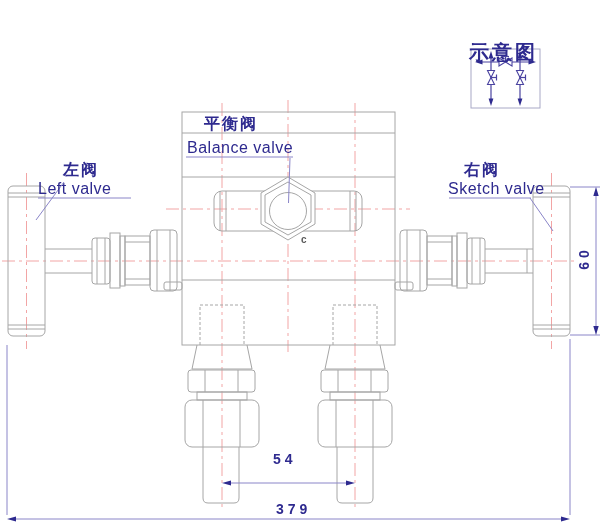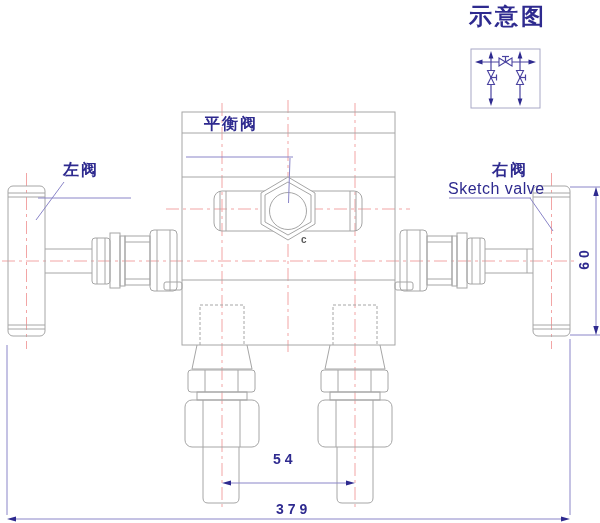--- a/index.html
+++ b/index.html
@@ -17,21 +17,21 @@
   .g-gray-f{stroke:var(--drawing-gray);fill:#fff;stroke-width:1;}
   .dashed{stroke-dasharray:3 2;}
   .g-pink{stroke:var(--centerline-pink);fill:none;stroke-width:1;stroke-dasharray:13 4 3 4;}
   .g-dim{stroke:var(--dimension-line);fill:none;stroke-width:1;}
   .g-navy{stroke:var(--sketch-line);fill:none;stroke-width:1.2;}
   .g-navy-f{stroke:var(--sketch-line);fill:#fff;stroke-width:1.1;}
   .arrow{fill:var(--label-navy);stroke:none;}
   .sketch-box{stroke:#a8a8c6;fill:none;stroke-width:1;}
   .lbl{position:absolute;color:var(--label-navy);white-space:nowrap;}
   .zh{font-size:16px;font-weight:bold;letter-spacing:2px;}
-  .zh-title{font-size:23px;font-weight:bold;letter-spacing:3px;}
+  .zh-title{font-size:20px;font-weight:bold;letter-spacing:3px;margin-top:38px;}
   .en{font-size:16px;font-weight:normal;letter-spacing:0.5px;}
   .dim{font-size:14px;font-weight:bold;letter-spacing:4px;}
   .dim-rot{transform:rotate(-90deg);transform-origin:center center;width:34px;text-align:center;}
   .cmark{position:absolute;color:#5a5a5a;font-size:10px;font-weight:bold;}
 </style>
 </head>
 <body>
 
 <div class="canvas">
 
@@ -210,24 +210,26 @@
         <polygon class="g-navy-f" points="516.5,84.5 523.5,84.5 520,77.5"></polygon>
         <line class="g-navy" x1="520" y1="77.5" x2="525.5" y2="77.5"></line>
         <line class="g-navy" x1="525.5" y1="74.5" x2="525.5" y2="80.5"></line>
       </g>
     </g>
   </svg>
 
   <div class="lbl zh-title" style="left:469px;top:1px">示意图</div>
 
   <div class="lbl zh" style="left:204px;top:114px">平衡阀</div>
+  <div class="lbl en" style="left:187px;top:139px">Balance valve</div>
 
   <div class="lbl zh" style="left:63px;top:160px">左阀</div>
-
-  <div class="lbl zh" style="left:492px;top:160px">右阀</div>
+  <div class="lbl en" style="left:38px;top:180px">Left valve</div>
+
+  <div class="lbl zh" style="left:464px;top:160px">右阀</div>
   <div class="lbl en" style="left:448px;top:180px">Sketch valve</div>
 
   <div class="lbl dim dim-rot" style="left:567px;top:250px">60</div>
   <div class="lbl dim" style="left:273px;top:451px">54</div>
   <div class="lbl dim" style="left:276px;top:501px">379</div>
 
   <div class="cmark" style="left:301px;top:234px">c</div>
 </div>
 
 </body></html>

